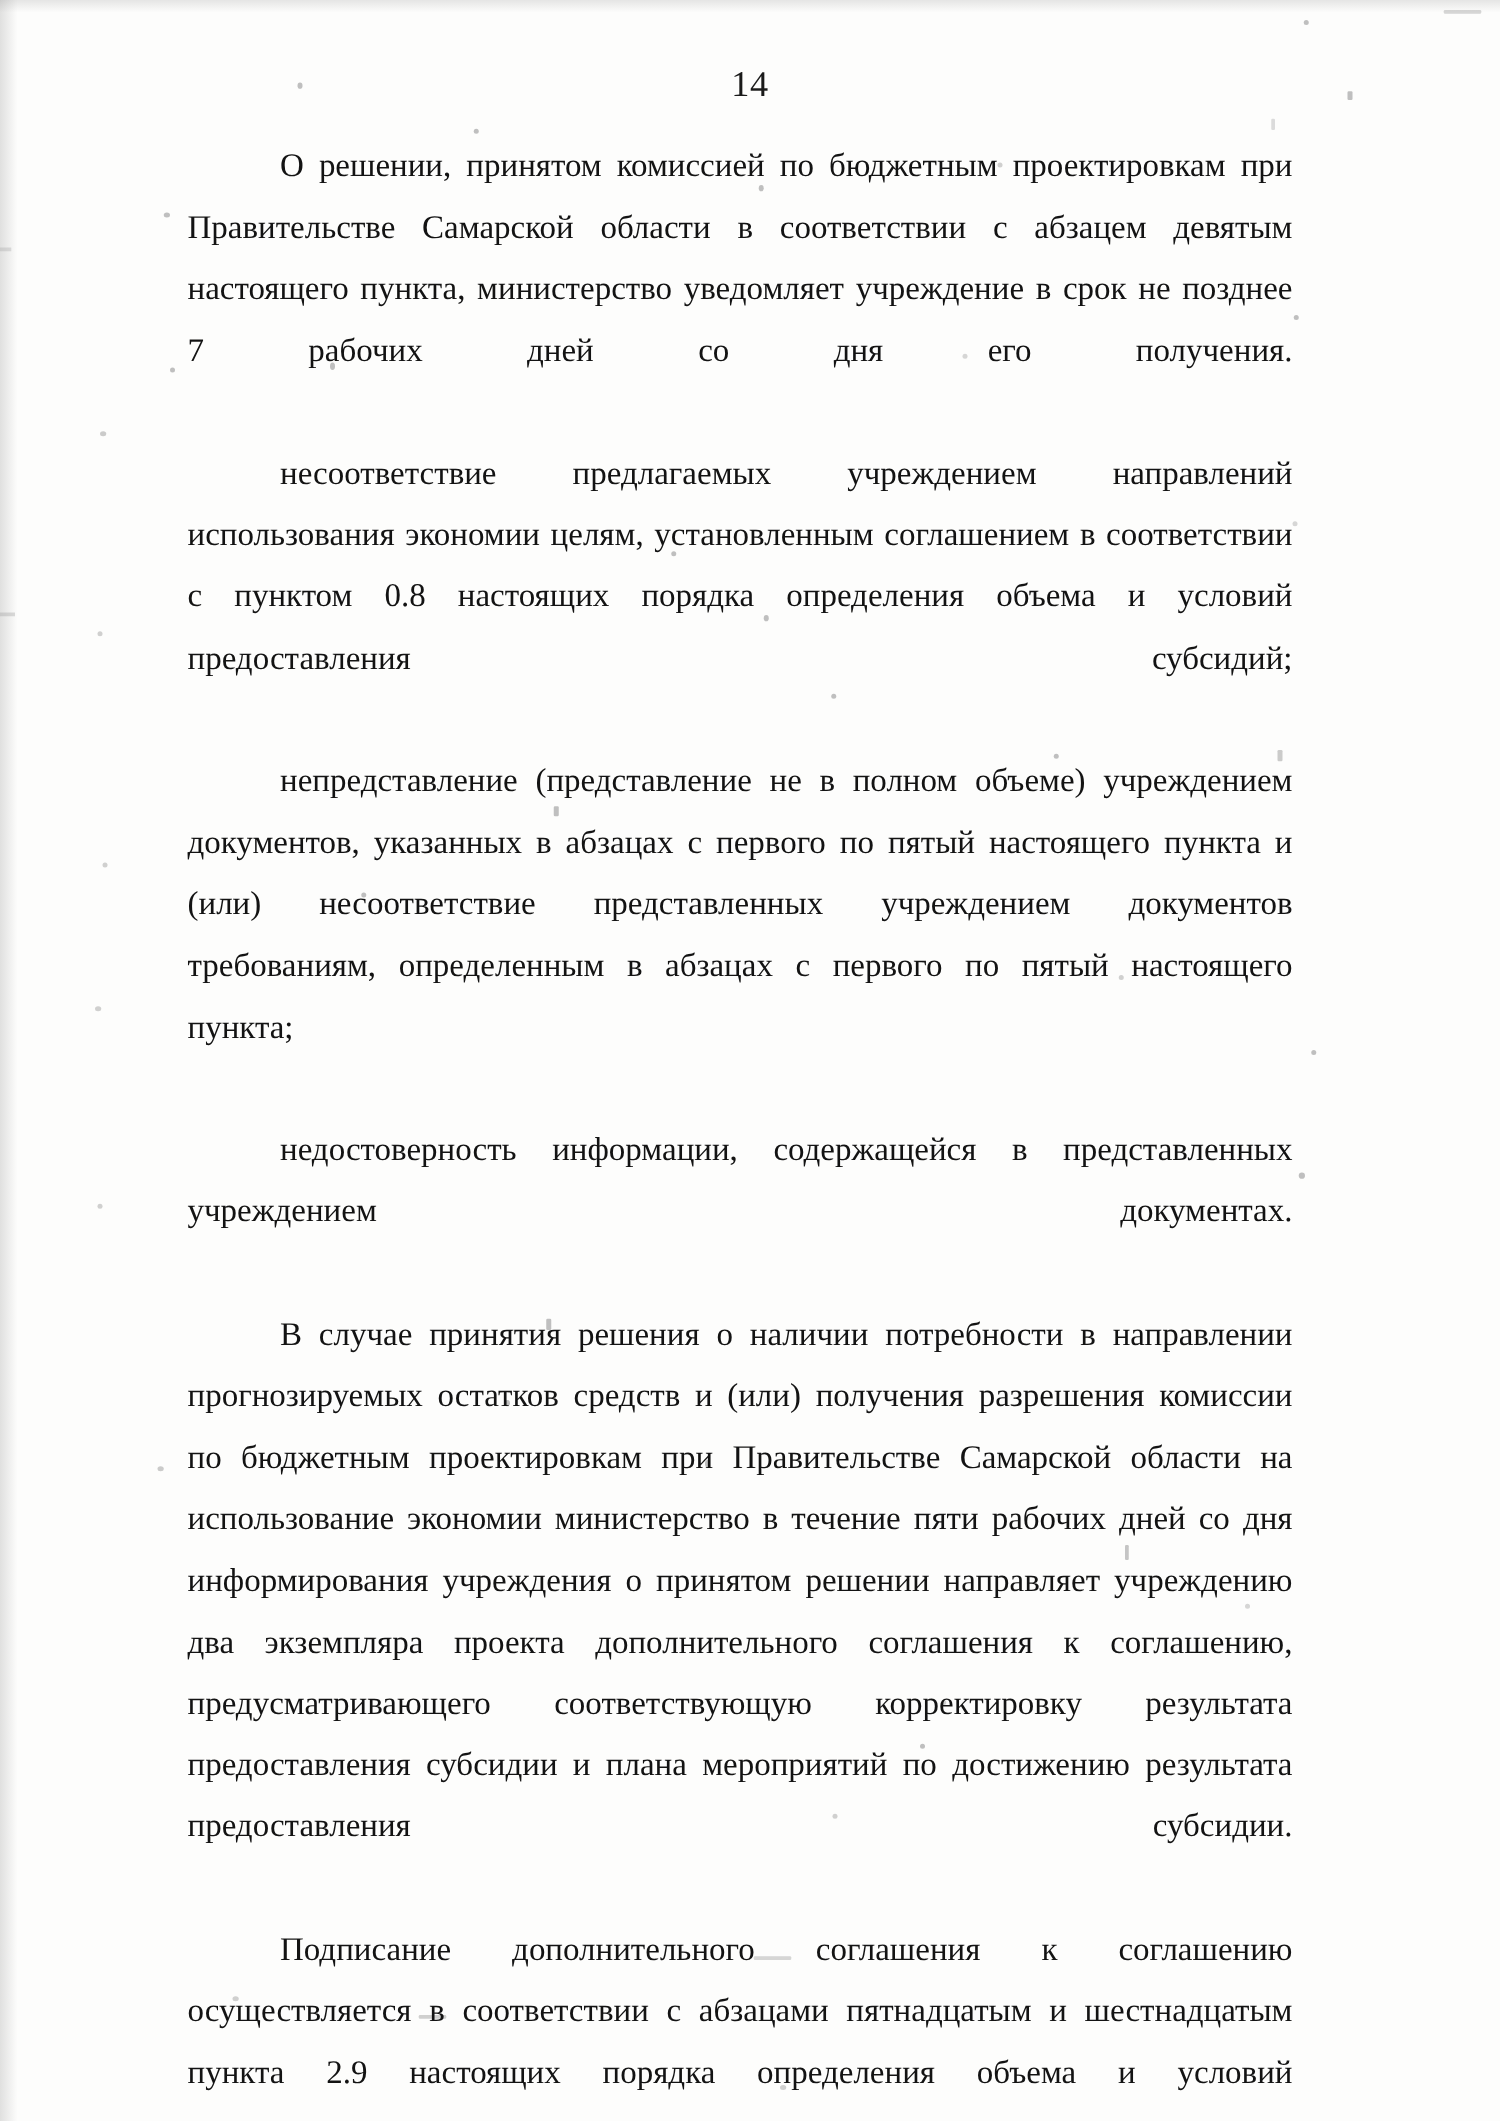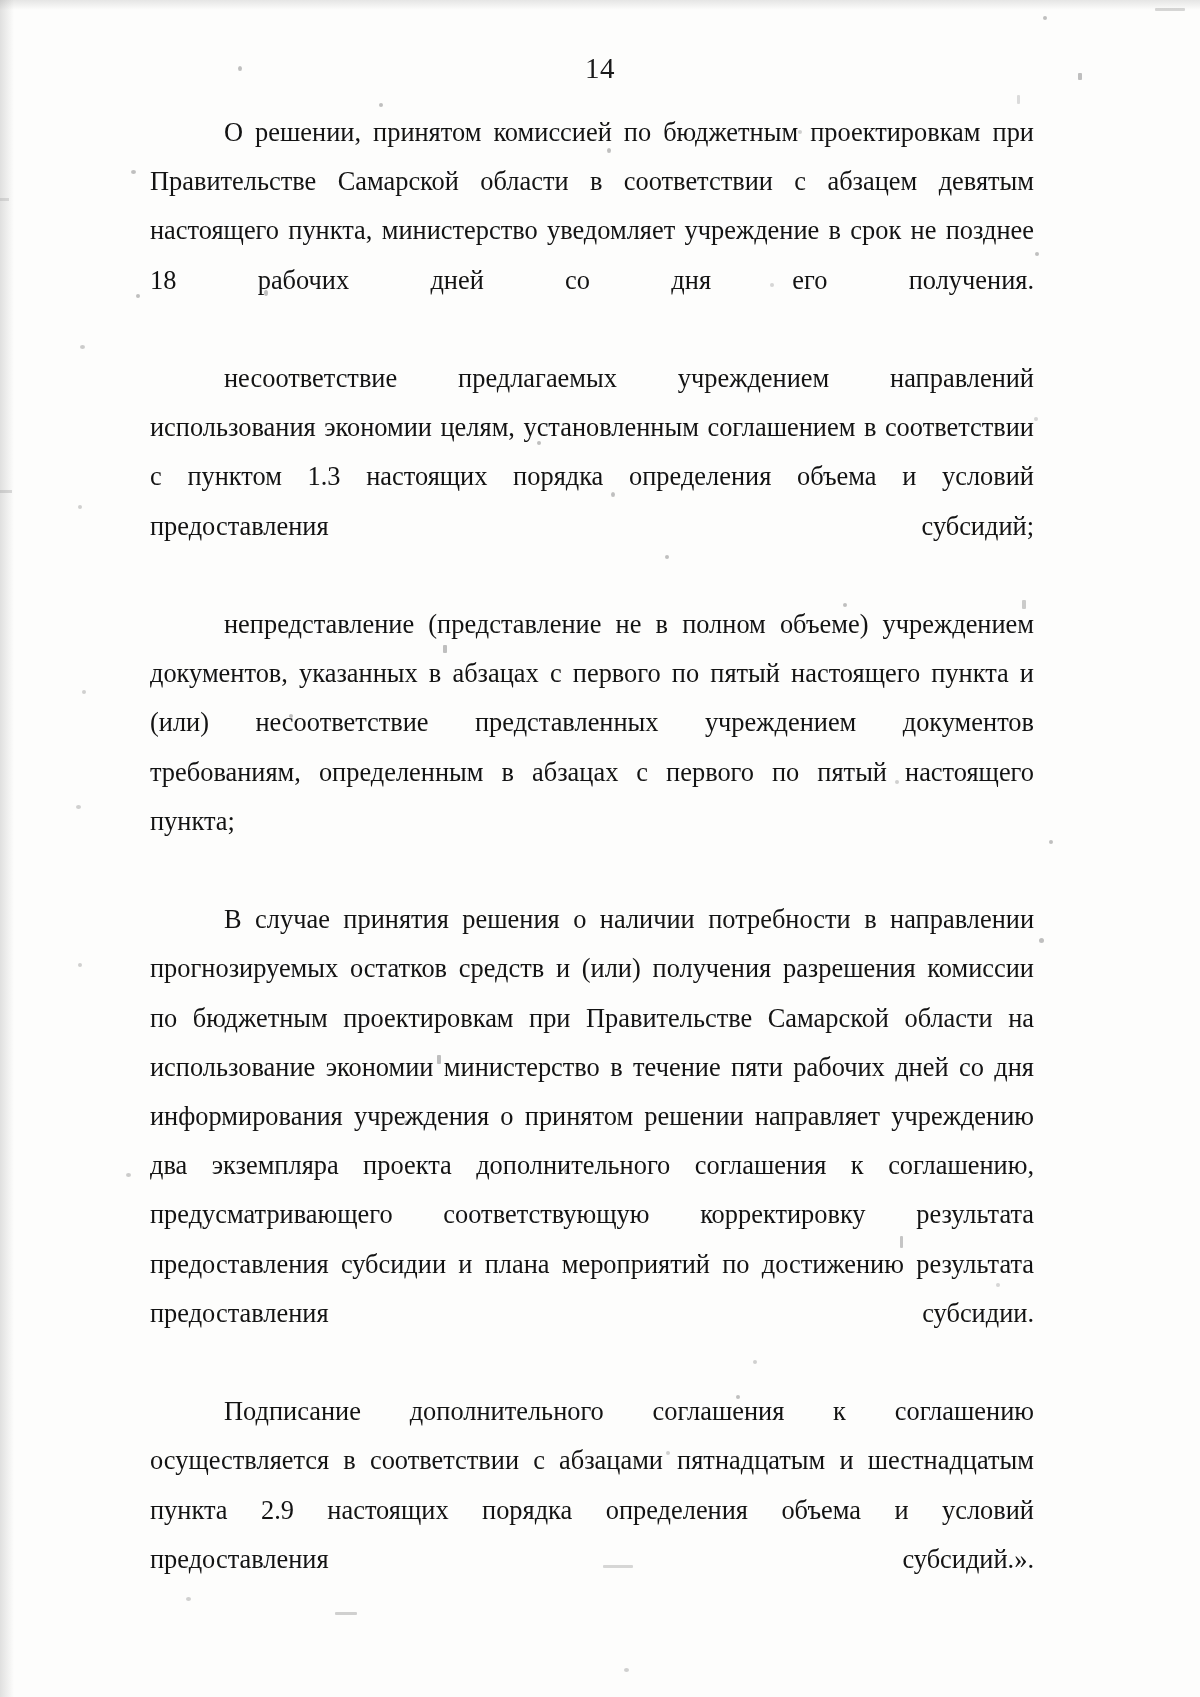--- a/index.html
+++ b/index.html
@@ -134,20 +134,21 @@
   <div class="speck" style="left:186px;top:1597px;width:5px;height:4px;opacity:.4;"></div>
   <div class="speck" style="left:335px;top:1612px;width:22px;height:3px;border-radius:1px;opacity:.4;"></div>
   <div class="speck" style="left:624px;top:1668px;width:5px;height:4px;opacity:.4;"></div>
   <div class="speck" style="left:603px;top:1565px;width:30px;height:3px;border-radius:1px;opacity:.35;"></div>
   <div class="tick-mark" style="left:0;top:490px;width:12px;height:3px;opacity:.35;"></div>
   <div class="tick-mark" style="left:0;top:198px;width:9px;height:3px;opacity:.3;"></div>
 
   <div class="page-number">14</div>
 
   <div class="content">
-    <p class="para">О решении, принятом комиссией по бюджетным проектировкам при Правительстве Самарской области в соответствии с абзацем девятым настоящего пункта, министерство уведомляет учреждение в срок не позднее 18 рабочих дней со дня его получения.</p>
-    <p class="para">несоответствие предлагаемых учреждением направлений использования экономии целям, установленным соглашением в соответствии с пунктом 1.3 настоящих порядка определения объема и условий предоставления субсидий;</p>
+    <p class="para">О решении, принятом комиссией по бюджетным проектировкам при Правительстве Самарской области в соответствии с абзацем девятым настоящего пункта, министерство уведомляет учреждение в срок не позднее 7 рабочих дней со дня его получения.</p>
+    <p class="para">несоответствие предлагаемых учреждением направлений использования экономии целям, установленным соглашением в соответствии с пунктом 0.8 настоящих порядка определения объема и условий предоставления субсидий;</p>
     <p class="para">непредставление (представление не в полном объеме) учреждением документов, указанных в абзацах с первого по пятый настоящего пункта и (или) несоответствие представленных учреждением документов требованиям, определенным в абзацах с первого по пятый настоящего пункта;</p>
+    <p class="para">недостоверность информации, содержащейся в представленных учреждением документах.</p>
     <p class="para">В случае принятия решения о наличии потребности в направлении прогнозируемых остатков средств и (или) получения разрешения комиссии по бюджетным проектировкам при Правительстве Самарской области на использование экономии министерство в течение пяти рабочих дней со дня информирования учреждения о принятом решении направляет учреждению два экземпляра проекта дополнительного соглашения к соглашению, предусматривающего соответствующую корректировку результата предоставления субсидии и плана мероприятий по достижению результата предоставления субсидии.</p>
     <p class="para">Подписание дополнительного соглашения к соглашению осуществляется  в соответствии с абзацами пятнадцатым и шестнадцатым пункта 2.9 настоящих порядка определения объема и условий предоставления субсидий.».</p>
   </div>
 
 </div>
 
 </body></html>

